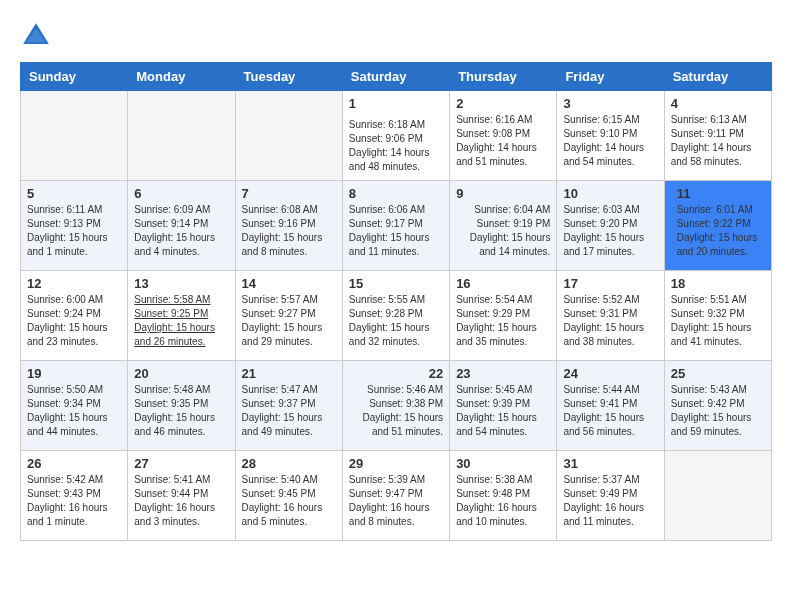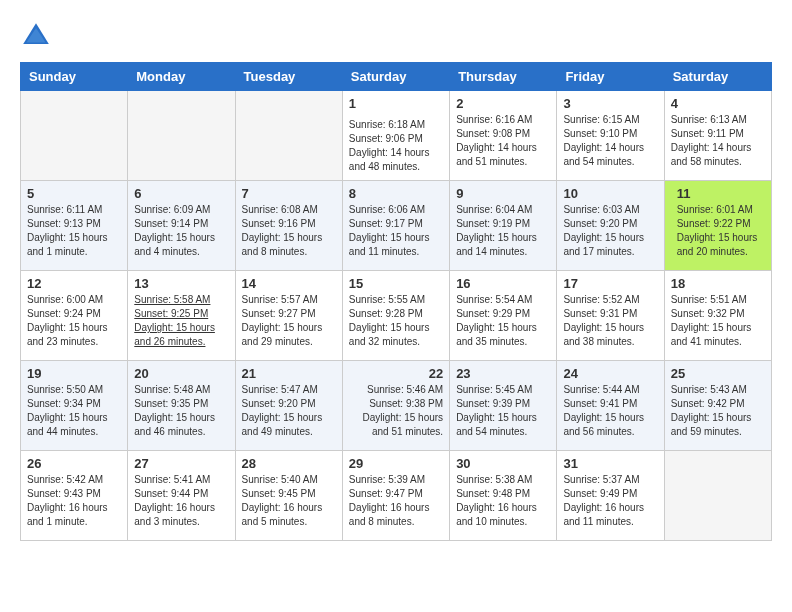--- a/index.html
+++ b/index.html
@@ -182,33 +182,33 @@
         </td>
         <td style="background: rgb(240, 244, 250);">
           <span class="day-number">8</span>
           <div class="day-info" style="white-space: pre-line;">Sunrise: 6:06 AM
 Sunset: 9:17 PM
 Daylight: 15 hours
 and 11 minutes.</div>
         </td>
         <td style="background: rgb(240, 244, 250);">
           <span class="day-number">9</span>
-          <div class="day-info" style="white-space: pre-line;">Sunrise: 6:04 AM
+          <div class="day-info" style="white-space: pre-line; text-align: right;">Sunrise: 6:04 AM
 Sunset: 9:19 PM
 Daylight: 15 hours
 and 14 minutes.</div>
         </td>
         <td style="background: rgb(240, 244, 250); margin-top: 43px;">
           <span class="day-number">10</span>
           <div class="day-info" style="white-space: pre-line;">Sunrise: 6:03 AM
 Sunset: 9:20 PM
 Daylight: 15 hours
 and 17 minutes.</div>
         </td>
-        <td style="background: #bef264; padding-left: 12px;">
+        <td style="background: #3b82f6; padding-left: 12px;">
           <span class="day-number">11</span>
           <div class="day-info" style="white-space: pre-line;">Sunrise: 6:01 AM
 Sunset: 9:22 PM
 Daylight: 15 hours
 and 20 minutes.</div>
         </td>
       </tr>
       <tr>
         <td>
           <span class="day-number">12</span>
@@ -271,21 +271,21 @@
         <td style="background: rgb(240, 244, 250);">
           <span class="day-number">20</span>
           <div class="day-info" style="white-space: pre-line;">Sunrise: 5:48 AM
 Sunset: 9:35 PM
 Daylight: 15 hours
 and 46 minutes.</div>
         </td>
         <td style="background: rgb(240, 244, 250);">
           <span class="day-number">21</span>
           <div class="day-info" style="white-space: pre-line;">Sunrise: 5:47 AM
-Sunset: 9:20 PM
+Sunset: 9:37 PM
 Daylight: 15 hours
 and 49 minutes.</div>
         </td>
         <td style="background: rgb(240, 244, 250); text-align: right;">
           <span class="day-number">22</span>
           <div class="day-info" style="white-space: pre-line;">Sunrise: 5:46 AM
 Sunset: 9:38 PM
 Daylight: 15 hours
 and 51 minutes.</div>
         </td>

